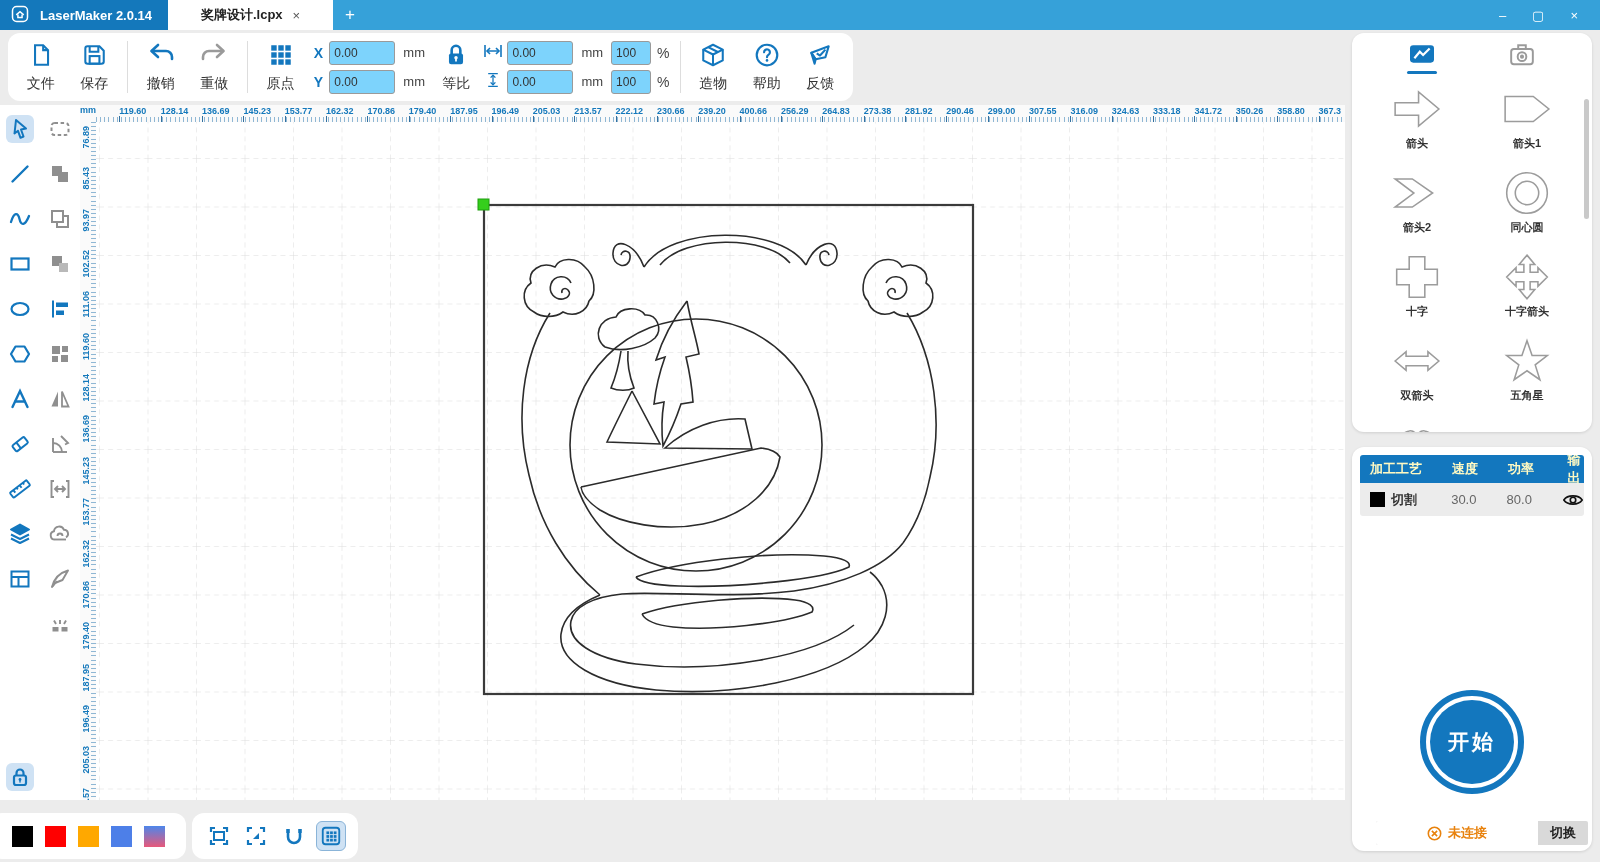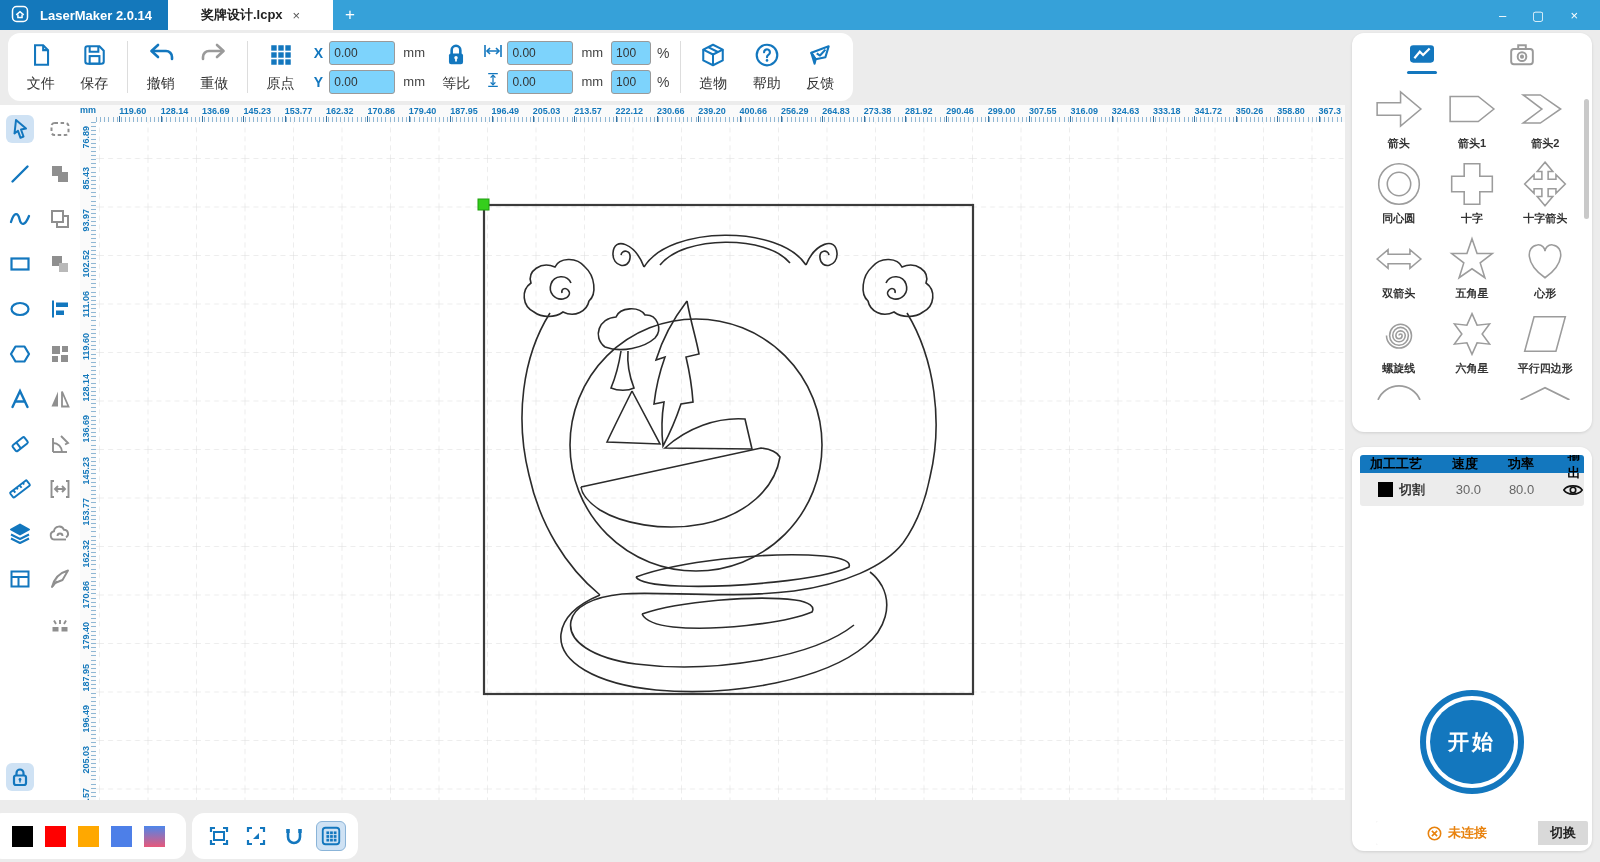--- a/index.html
+++ b/index.html
@@ -50,33 +50,33 @@
   
   .rcard{position:absolute;background:#fff;border-radius:12px;box-shadow:0 1px 3px rgba(0,0,0,.12);}
   #gallery-card{left:1352px;top:33px;width:240px;height:399px;overflow:hidden;}
   .gal-tabs{display:flex;justify-content:space-around;align-items:center;padding:10px 20px 6px 20px;}
   .gal-tab{display:flex;flex-direction:column;align-items:center;gap:4px;cursor:pointer;}
   .gal-tab .ul{width:30px;height:3px;border-radius:2px;background:transparent;}
   .gal-tab.active .ul{background:#1377be;}
   .dd-row{display:flex;align-items:center;gap:6px;padding:2px 8px 6px 10px;}
   .dd{display:flex;align-items:center;justify-content:space-between;border:1px solid #999;border-radius:8px;height:22px;padding:0 6px;font-size:12px;font-weight:bold;color:#222;flex:1;cursor:pointer;background:#fff;}
   .caret{width:0;height:0;border-left:4px solid transparent;border-right:4px solid transparent;border-top:5px solid #333;margin-left:4px;}
-  .shape-grid{display:grid;grid-template-columns:1fr 1fr 1fr;padding:0 10px;row-gap:0;}
+  .shape-grid{display:grid;grid-template-columns:1fr 1fr;padding:0 10px;row-gap:9px;}
   .shape-cell{display:flex;flex-direction:column;align-items:center;gap:2px;padding:4px 0;cursor:pointer;}
   .shape-cell .lbl{font-size:11px;font-weight:bold;color:#333;}
   .gal-scroll{position:absolute;right:3px;top:66px;width:5px;height:120px;border-radius:3px;background:#c9c9c9;}
 
   #process-card{left:1352px;top:447px;width:240px;height:404px;}
   .ptable{margin:8px 8px 0 8px;border-radius:3px;overflow:hidden;}
-  .phead{display:flex;background:#1377be;color:#000000;font-size:13px;font-weight:bold;height:18px;align-items:center;}
+  .phead{display:flex;background:#1377be;color:#fef9c3;font-size:13px;font-weight:bold;height:28px;align-items:center;}
   .phead .c1{width:82px;padding-left:10px;}
   .phead .c2,.phead .c3{width:56px;}
   .phead .c4{flex:1;text-align:center;}
   .prow{display:flex;background:#ececec;height:33px;align-items:center;font-size:13px;color:#333;}
-  .prow .c1{width:82px;padding-left:18px;display:flex;align-items:center;gap:6px;font-weight:bold;}
+  .prow .c1{width:82px;padding-left:10px;display:flex;align-items:center;gap:6px;font-weight:bold;}
   .prow .c2,.prow .c3{width:56px;color:#666;}
   .prow .c4{flex:1;display:flex;justify-content:center;}
   .swatch-sq{width:15px;height:15px;background:#000;}
   #start-wrap{position:absolute;left:50%;top:243px;transform:translateX(-50%);}
   .start-outer{width:104px;height:104px;border-radius:50%;border:6px solid #1377be;background:#fff;box-sizing:border-box;padding:4px;cursor:pointer;}
   .start-inner{width:100%;height:100%;border-radius:50%;background:#1377be;color:#fff;display:flex;align-items:center;justify-content:center;font-size:21px;font-weight:bold;letter-spacing:3px;}
   #conn-bar{position:absolute;left:24px;right:4px;bottom:6px;height:24px;background:#d9d9d9;display:flex;align-items:stretch;border-radius:2px;overflow:hidden;}
   #conn-status{flex:1;background:#fff;display:flex;align-items:center;justify-content:center;gap:6px;color:#e8820d;font-size:13px;font-weight:bold;cursor:pointer;}
   #conn-switch{width:50px;display:flex;align-items:center;justify-content:center;font-size:13px;font-weight:bold;color:#222;cursor:pointer;}
 

